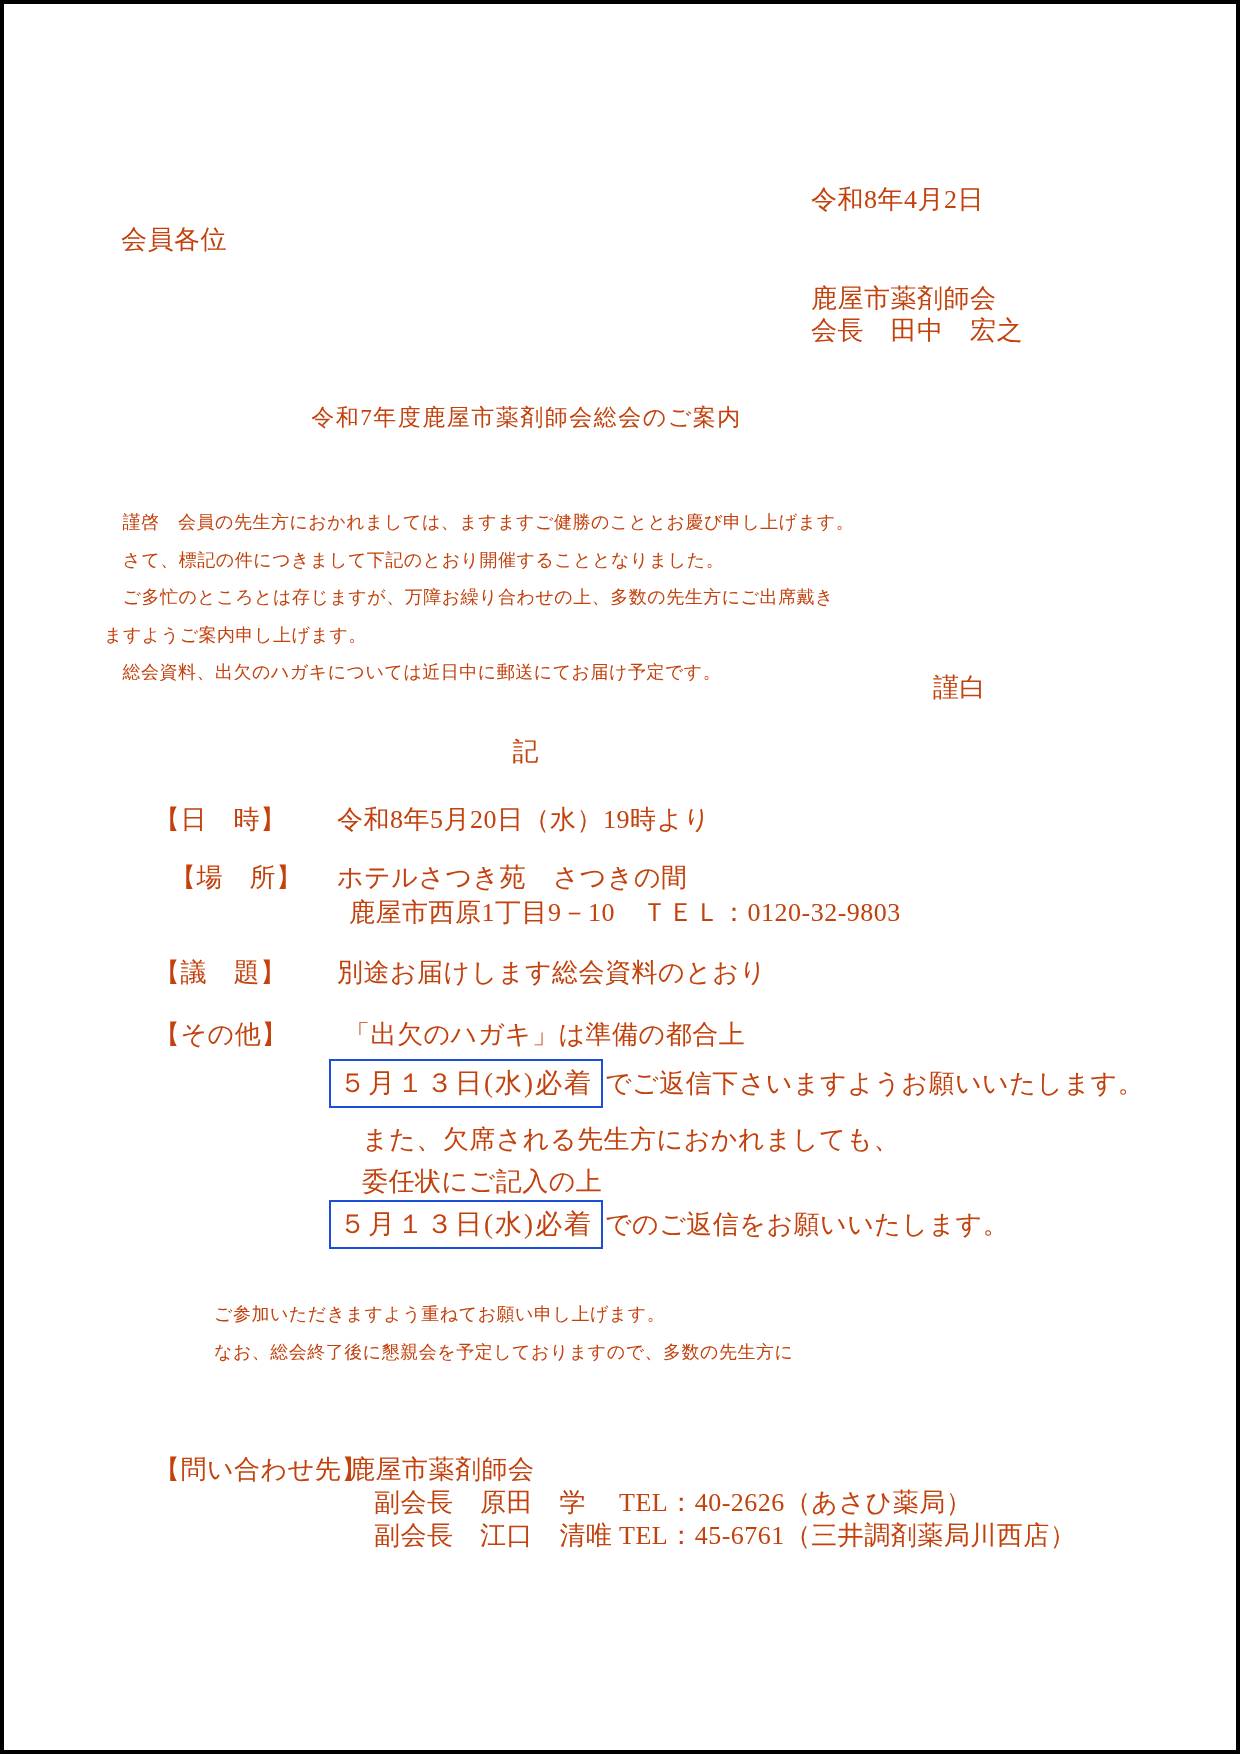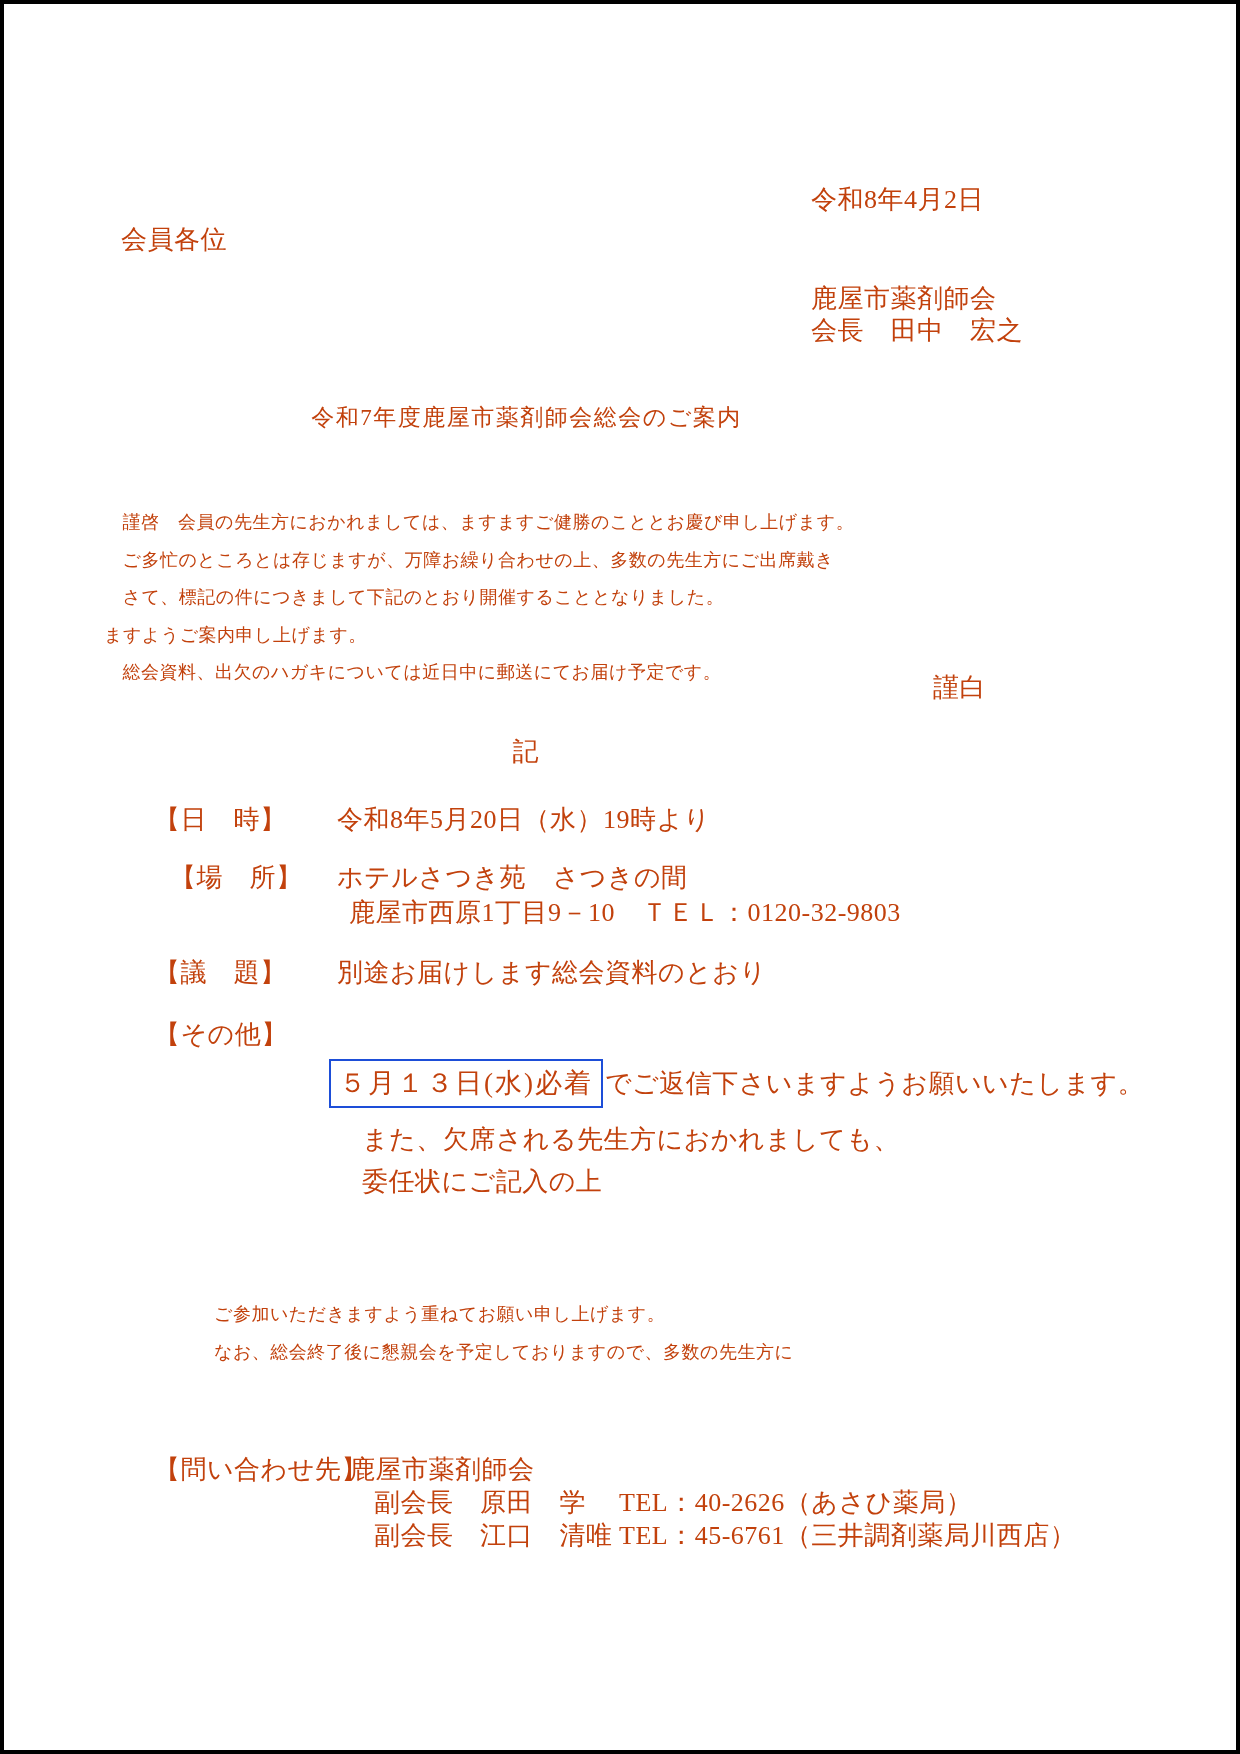--- a/index.html
+++ b/index.html
@@ -61,49 +61,53 @@
 
   <div class="t" style="top:180px; left:807px;">令和8年4月2日</div>
   <div class="t" style="top:220px; left:117px;">会員各位</div>
   <div class="t" style="top:279px; left:807px;">鹿屋市薬剤師会</div>
   <div class="t" style="top:311px; left:807px;">会長　田中　宏之</div>
 
   <div class="title">令和7年度鹿屋市薬剤師会総会のご案内</div>
 
   <div class="para" style="top:500px;">
     <div class="line">　謹啓　会員の先生方におかれましては、ますますご健勝のこととお慶び申し上げます。</div>
+    <div class="line">　さて、標記の件につきまして下記のとおり開催することとなりました。</div>
     <div class="line">　ご多忙のところとは存じますが、万障お繰り合わせの上、多数の先生方にご出席戴き</div>
-    <div class="line">　さて、標記の件につきまして下記のとおり開催することとなりました。</div>
     <div class="line">ますようご案内申し上げます。</div>
     <div class="line">　総会資料、出欠のハガキについては近日中に郵送にてお届け予定です。</div>
   </div>
 
   <div class="t" style="top:668px; right:250px;text-align:right;">謹白</div>
 
   <div class="center-block" style="top:730px;">記</div>
 
   <div class="t" style="top:800px; left:150px;">【日　時】</div>
   <div class="t" style="top:800px; left:333px;">令和8年5月20日（水）19時より</div>
 
   <div class="t" style="top:858px; left:150px;margin-left:16px;">【場　所】</div>
   <div class="t" style="top:858px; left:333px;">ホテルさつき苑　さつきの間</div>
   <div class="t" style="top:893px; left:345px;">鹿屋市西原1丁目9－10　ＴＥＬ：0120-32-9803</div>
 
   <div class="t" style="top:953px; left:150px;">【議　題】</div>
   <div class="t" style="top:953px; left:333px;">別途お届けします総会資料のとおり</div>
 
   <div class="t" style="top:1015px; left:150px;">【その他】</div>
+  <div class="t" style="top:1015px; left:340px;">「出欠のハガキ」は準備の都合上</div>
 
   <div class="boxline" style="top:1055px; left:325px;">
     <span class="deadline-box">５月１３日(水)必着</span><span class="suffix">でご返信下さいますようお願いいたします。</span>
   </div>
 
   <div class="t" style="top:1120px; left:358px;">また、欠席される先生方におかれましても、</div>
   <div class="t" style="top:1162px; left:358px;">委任状にご記入の上</div>
 
+  <div class="boxline" style="top:1196px; left:325px;">
+    <span class="deadline-box">５月１３日(水)必着</span><span class="suffix">でのご返信をお願いいたします。</span>
+  </div>
 
   <div class="para" style="top:1292px; left:210px;">
     <div class="line">ご参加いただきますよう重ねてお願い申し上げます。</div>
     <div class="line">なお、総会終了後に懇親会を予定しておりますので、多数の先生方に</div>
   </div>
 
   <div class="t" style="top:1450px; left:150px;">【問い合わせ先】</div>
   <div class="t" style="top:1450px; left:345px;">鹿屋市薬剤師会</div>
 
   <div>

